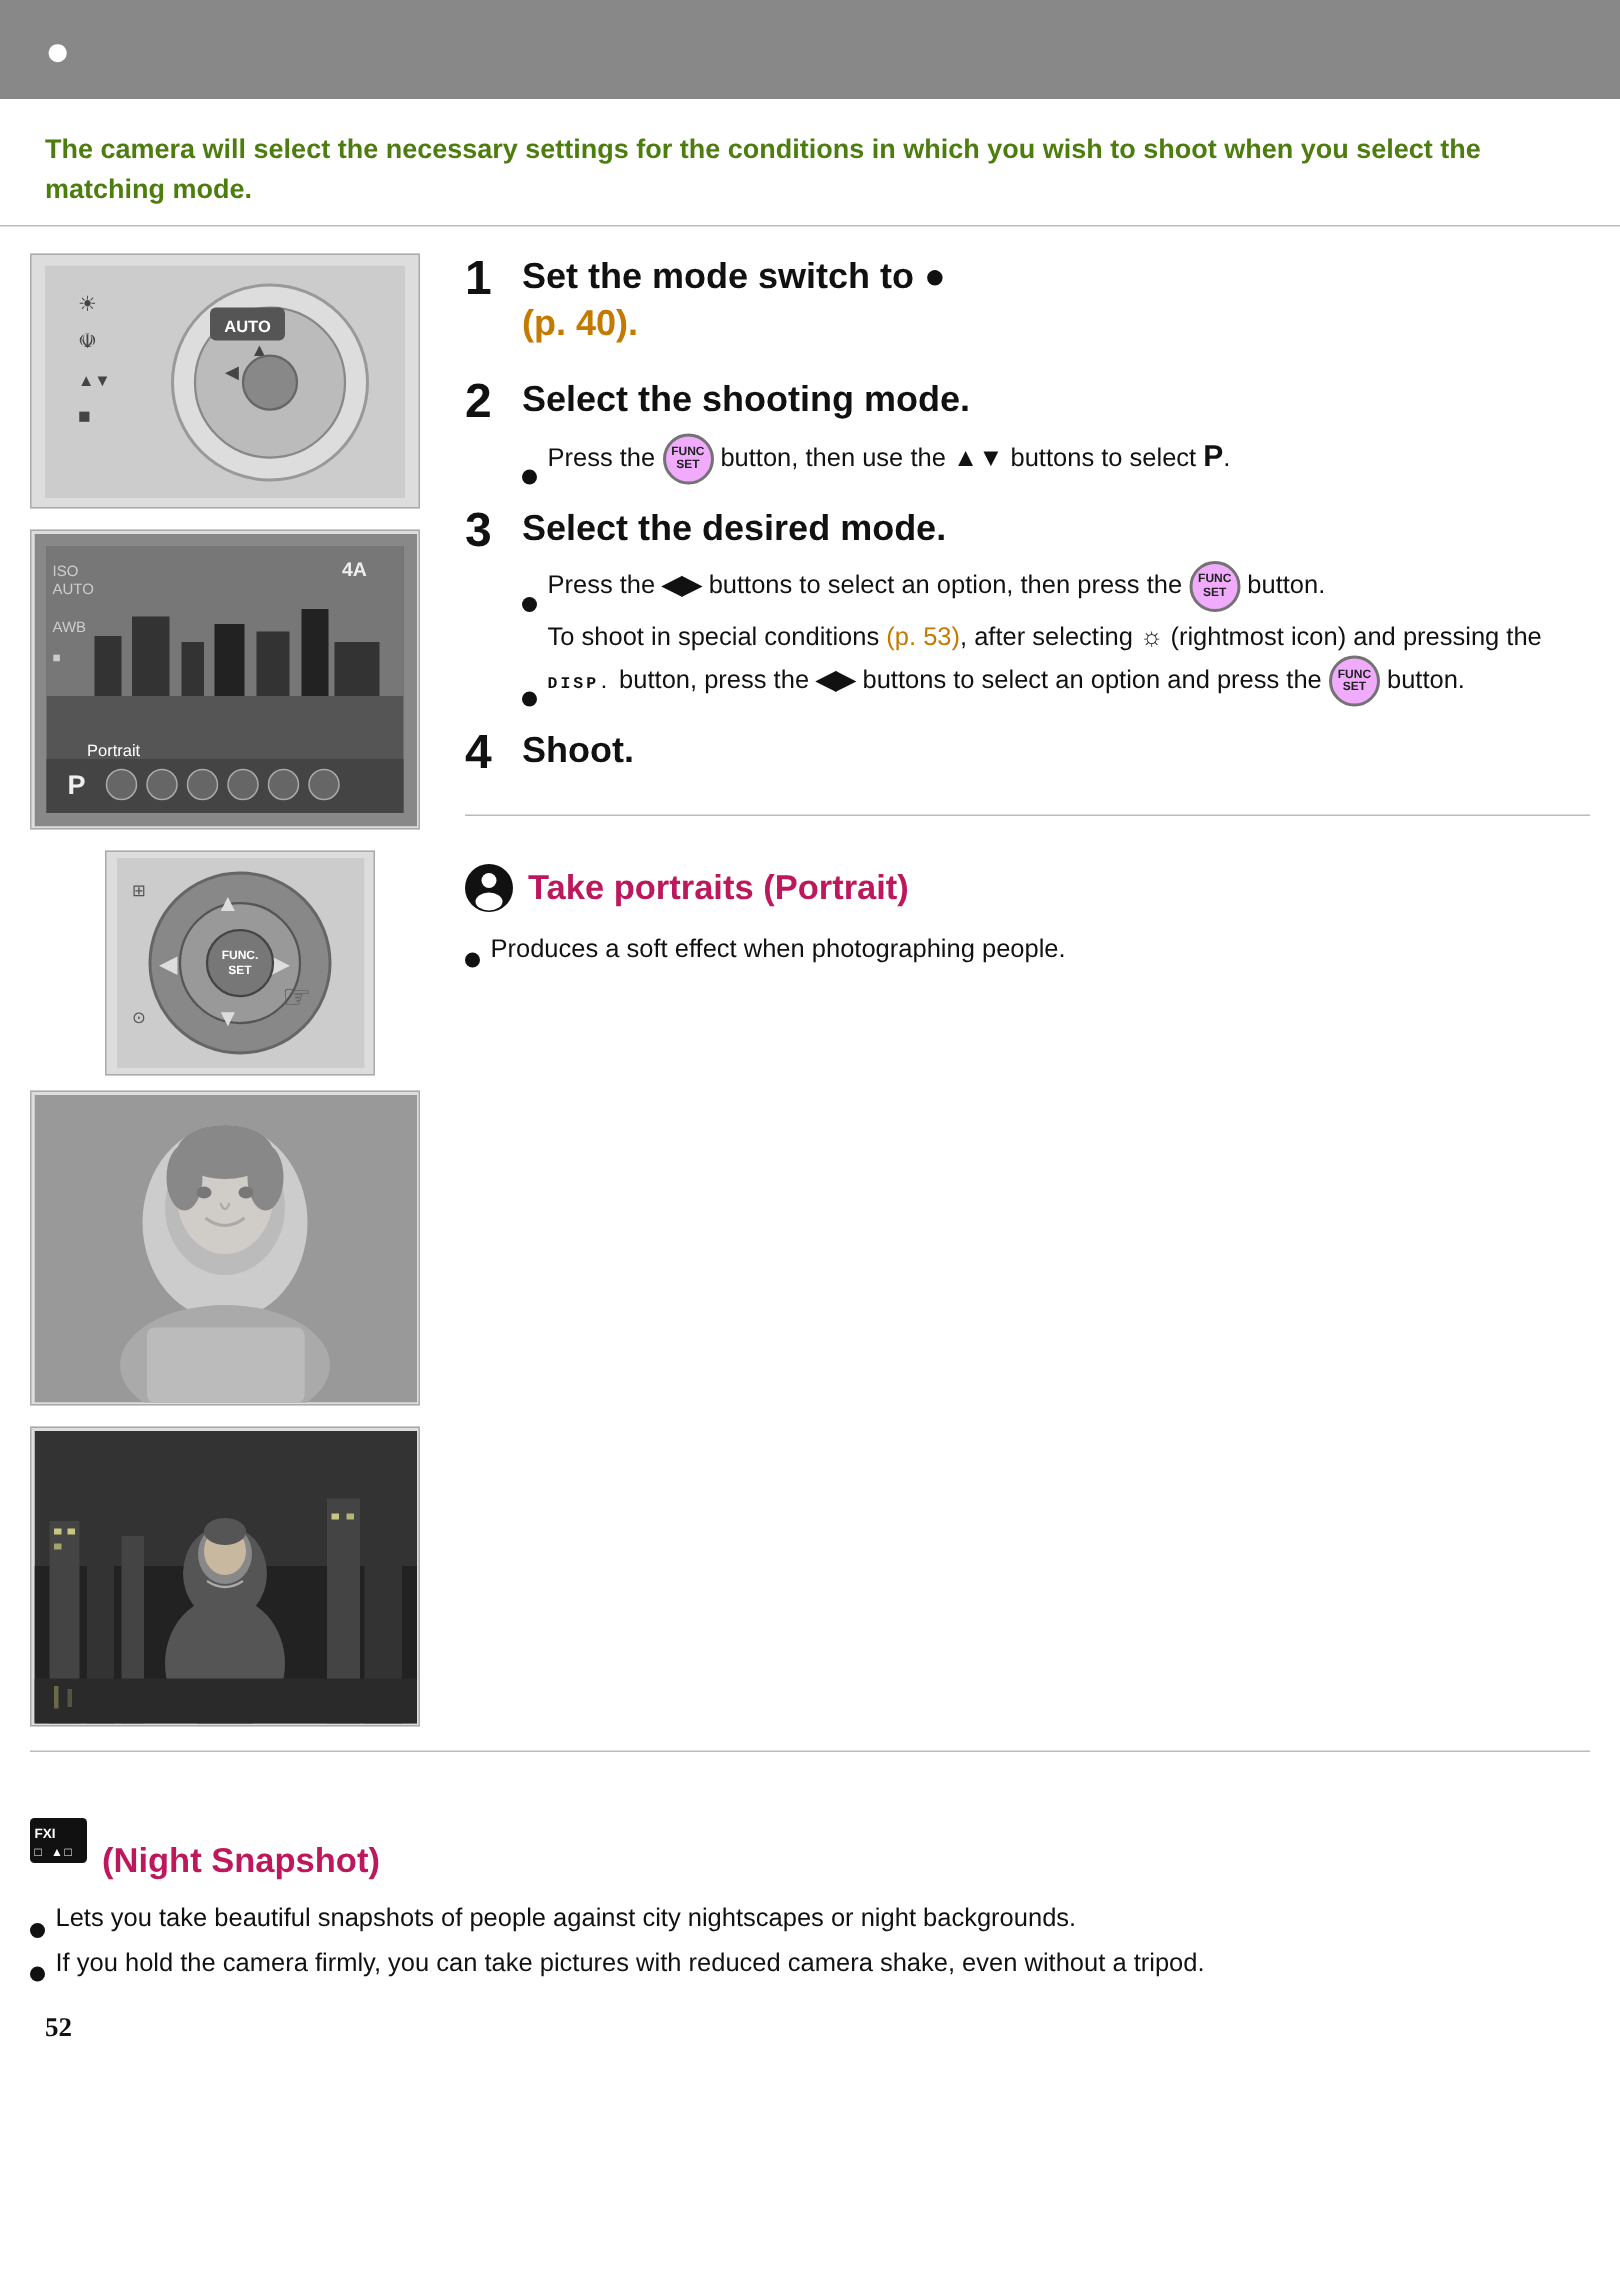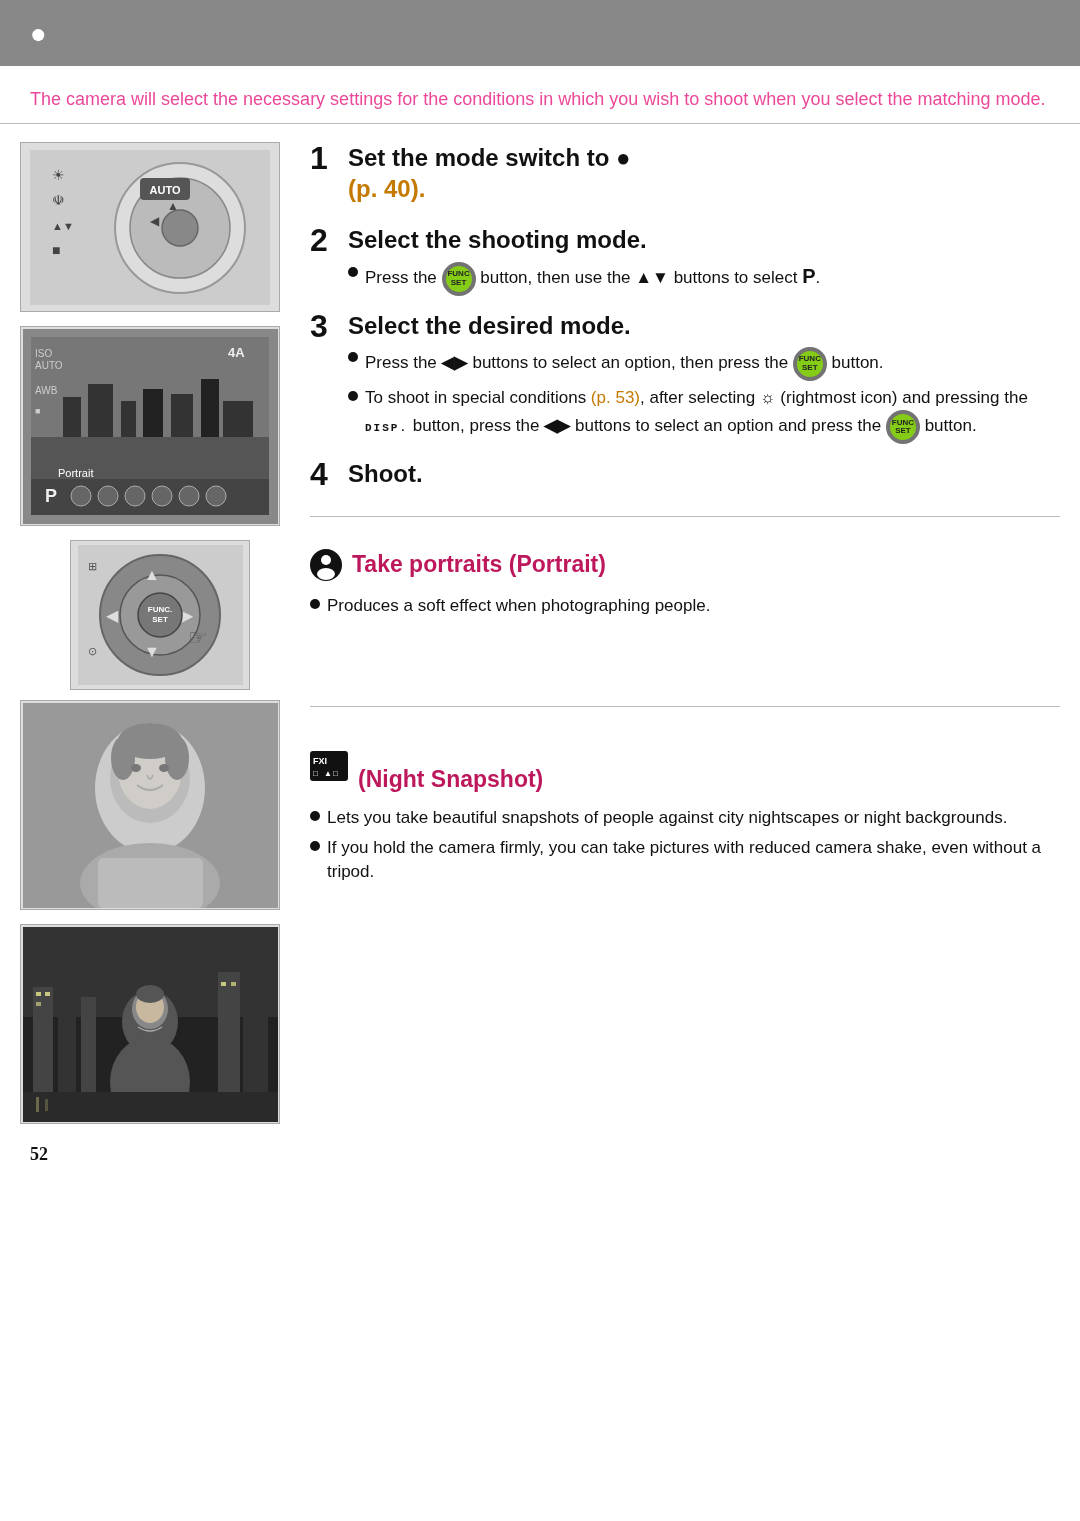--- a/index.html
+++ b/index.html
@@ -30,23 +30,24 @@
       font-weight: 900;
       color: #fff;
       letter-spacing: 0.5px;
     }
 
     
     .intro {
       padding: 20px 30px 10px 30px;
       font-size: 18px;
       line-height: 1.5;
-      color: #ec4899;
+      color: #4d7c0f;
       border-bottom: 1px solid #bbb;
       margin-bottom: 18px;
+      font-weight: bold;
     }
 
     
     .main-content {
       display: flex;
       flex-direction: row;
       padding: 0 20px;
       gap: 10px;
     }
 
@@ -130,21 +131,21 @@
       line-height: 1.3;
       margin-bottom: 6px;
     }
 
     .step-title .link {
       color: #c47a00;
     }
 
     .bullet {
       display: flex;
-      align-items: flex-start;
+      align-items: flex-end;
       gap: 7px;
       margin-top: 5px;
       font-size: 17px;
       line-height: 1.45;
     }
 
     .bullet-dot {
       width: 10px;
       height: 10px;
       border-radius: 50%;
@@ -191,42 +192,42 @@
       border-top: 1.5px solid #bbb;
       margin: 6px 0 14px 0;
     }
 
     
     .func-btn {
       display: inline-flex;
       align-items: center;
       justify-content: center;
       border-radius: 50%;
-      border: 4px solid #737373;
-      background: #84cc16;
+      border: 2px solid #737373;
+      background: #f0abfc;
       font-size: 10px;
       font-weight: 900;
       width: 34px;
       height: 34px;
       vertical-align: middle;
       line-height: 1.1;
       text-align: center;
       color: #222;
     }
 
     
     .p-bold {
       font-size: 20px;
       font-weight: 900;
     }
 
     
     .lower-section {
       display: flex;
-      flex-direction: row;
+      flex-direction: column;
       padding: 0 20px;
       gap: 10px;
       margin-top: 10px;
     }
 
   </style>
 </head>
 <body>
 
 <div class="page-header">

